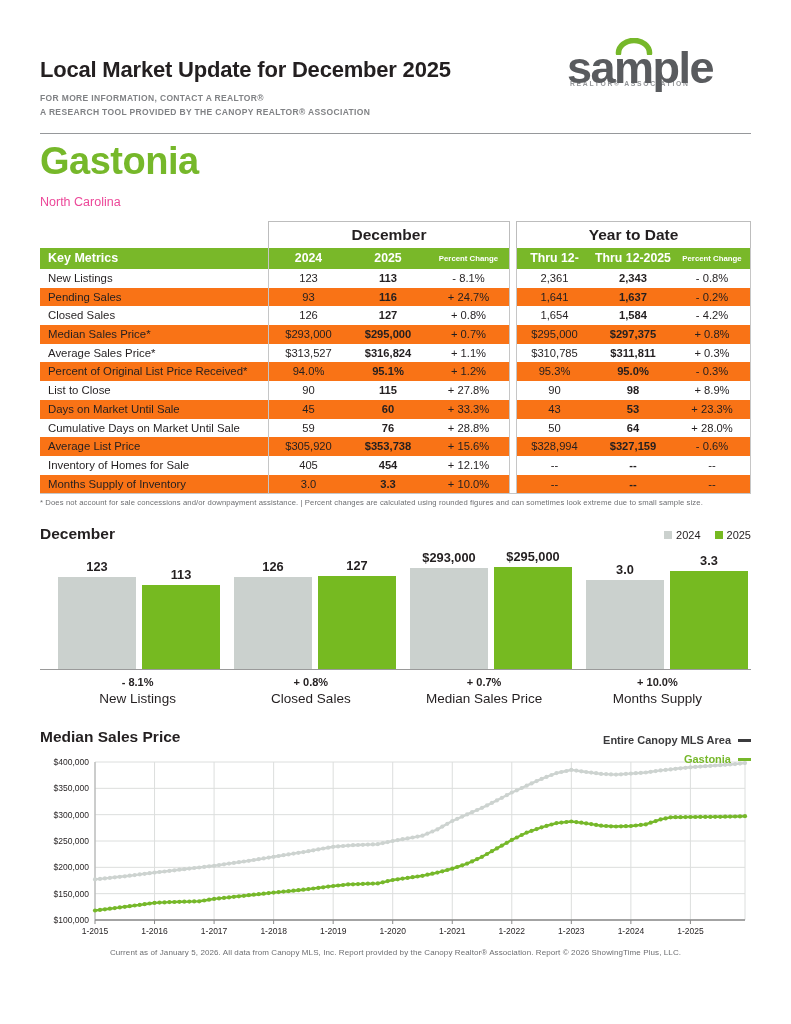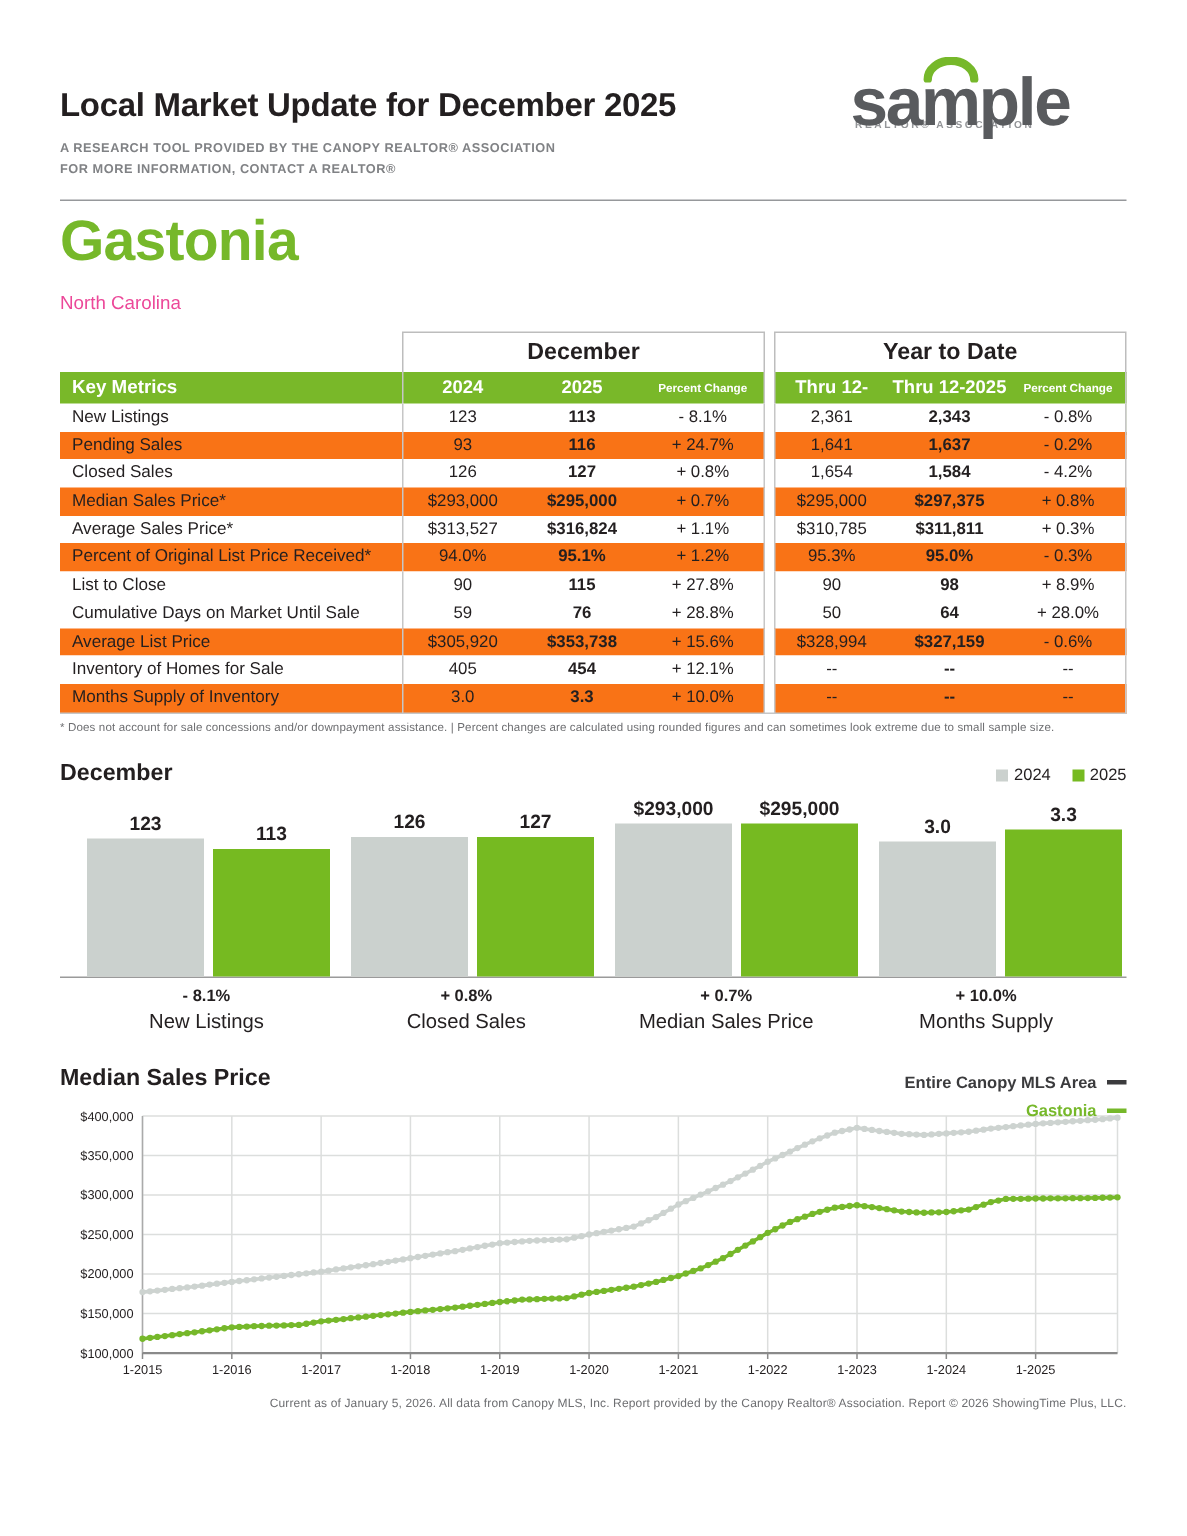--- a/index.html
+++ b/index.html
@@ -62,33 +62,33 @@
   .bar-cat{font-size:13.5px;margin-top:3px}
 
   
   .linesec{position:relative;margin-top:22px}
   .linesec-title{font-size:15.5px;font-weight:bold}
   .linesec-sub{font-size:10px;color:#939598;margin-top:3px}
   .line-legend{position:absolute;right:0;top:6px;text-align:center}
   .line-legend .lrow{display:flex;justify-content:flex-end;align-items:center;gap:7px;font-size:11px;font-weight:bold;margin-bottom:7px}
   .ldash{display:inline-block;width:13px;height:2.6px}
   .line-chart-wrap{margin-top:6px}
-  .footer{font-size:8px;color:#6d6e71;text-align:right;margin-top:0px;letter-spacing:.1px}
+  .footer{font-size:8px;color:#6d6e71;text-align:center;margin-top:0px;letter-spacing:.1px}
 </style>
 </head>
 <body>
 
 <div class="page">
   <div class="content">
 
     <div class="header">
       <div class="h-title">Local Market Update for December 2025</div>
       <div class="h-sub">
+        <div>FOR MORE INFORMATION, CONTACT A REALTOR®</div>
         <div>A RESEARCH TOOL PROVIDED BY THE CANOPY REALTOR® ASSOCIATION</div>
-        <div>FOR MORE INFORMATION, CONTACT A REALTOR®</div>
       </div>
       <div class="logo">
         <span class="logo-word">sample</span>
         <svg class="logo-arc" width="38" height="17" viewBox="0 0 38 17">
           <path d="M 3.5 15 A 15.5 12.5 0 0 1 34.5 15" fill="none" stroke="#76b82a" stroke-width="5.6" stroke-linecap="round"></path>
         </svg>
         <div class="logo-cap">REALTOR® ASSOCIATION</div>
       </div>
     </div>
 
@@ -177,20 +177,30 @@
           </div>
           <div class="trow drow">
             <div class="tcell lab">List to Close</div>
             <div class="tcell c1">90</div>
             <div class="tcell b">115</div>
             <div class="tcell c3">+ 27.8%</div>
             <div class="tcell gap"></div>
             <div class="tcell c4">90</div>
             <div class="tcell b">98</div>
             <div class="tcell c6">+ 8.9%</div>
+          </div>
+          <div class="trow drow alt">
+            <div class="tcell lab">Days on Market Until Sale</div>
+            <div class="tcell c1">45</div>
+            <div class="tcell b">60</div>
+            <div class="tcell c3">+ 33.3%</div>
+            <div class="tcell gap"></div>
+            <div class="tcell c4">43</div>
+            <div class="tcell b">53</div>
+            <div class="tcell c6">+ 23.3%</div>
           </div>
           <div class="trow drow">
             <div class="tcell lab">Cumulative Days on Market Until Sale</div>
             <div class="tcell c1">59</div>
             <div class="tcell b">76</div>
             <div class="tcell c3">+ 28.8%</div>
             <div class="tcell gap"></div>
             <div class="tcell c4">50</div>
             <div class="tcell b">64</div>
             <div class="tcell c6">+ 28.0%</div>

